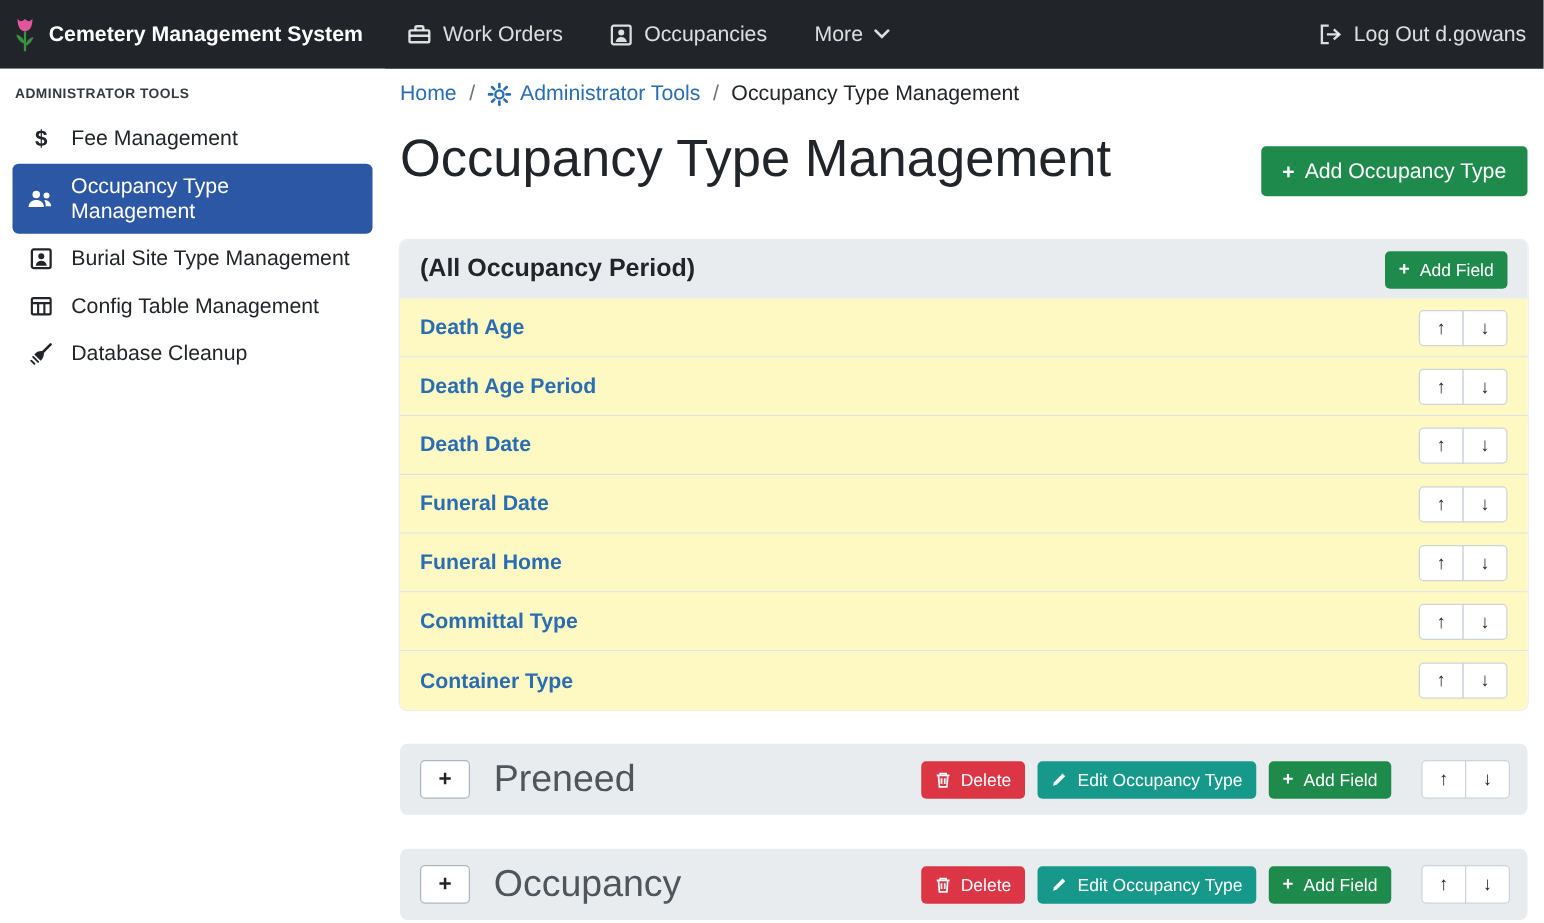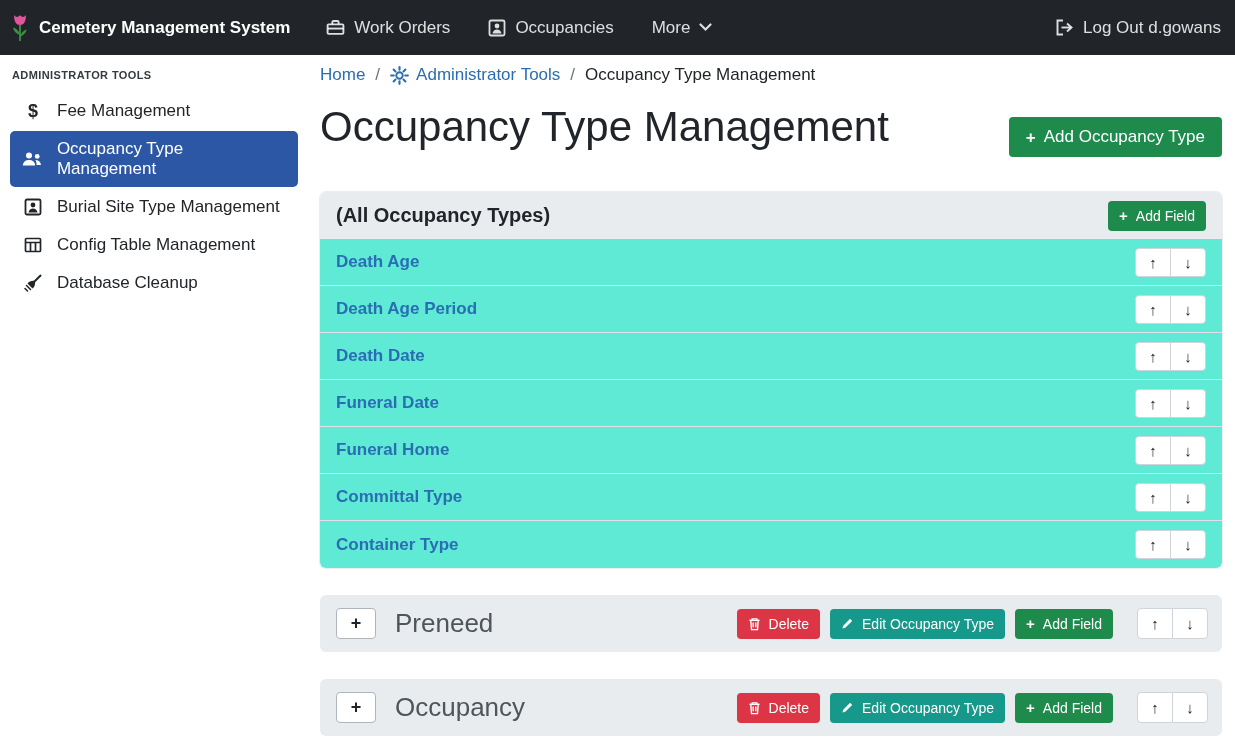--- a/index.html
+++ b/index.html
@@ -49,32 +49,32 @@
   .btn-red{background:var(--danger-red);}
   .btn-teal{background:var(--teal);}
   .btn-lg{font-size:17px;padding:10px 17px;margin-top:14px;}
   .btn-sm{font-size:14px;padding:7px 11px;}
   .plus{font-weight:700;font-size:15px;line-height:1;}
   .plus-lg{font-weight:700;font-size:17px;line-height:1;}
   
   .card{margin-top:35px;border-radius:6px;box-shadow:0 0 0 1px rgba(0,0,0,.07);}
   .card-header{height:47px;background:var(--header-gray);border-radius:6px 6px 0 0;display:flex;align-items:center;justify-content:space-between;padding:0 16px;}
   .card-title{font-size:20px;font-weight:700;}
-  .field-row{height:47px;display:flex;align-items:center;justify-content:space-between;padding:0 16px;border-bottom:1px solid var(--border-gray);background:#5eead4;}
+  .field-row{height:47px;display:flex;align-items:center;justify-content:space-between;padding:0 16px;border-bottom:1px solid var(--border-gray);background:#fef9c3;}
   .field-row:last-child{border-bottom:none;border-radius:0 0 6px 6px;}
   .field-label{color:var(--link-blue);font-weight:700;font-size:17px;cursor:pointer;}
   .arrow-group{display:inline-flex;}
   .arrow-btn{width:36px;height:29px;background:#fff;border:1px solid #ced4da;color:#212529;font-size:15px;font-weight:700;display:flex;align-items:center;justify-content:center;cursor:pointer;font-family:inherit;}
   .arrow-btn.up{border-radius:4px 0 0 4px;}
   .arrow-btn.down{border-radius:0 4px 4px 0;margin-left:-1px;}
   .arrow-btn.tall{height:31px;}
   
   .section-bar{height:57px;background:var(--header-gray);border-radius:6px;margin-top:27px;display:flex;align-items:center;padding:0 14px 0 16px;}
   .expand-btn{width:40px;height:31px;background:#fff;border:1px solid #adb5bd;border-radius:4px;font-size:18px;font-weight:600;color:#212529;display:flex;align-items:center;justify-content:center;cursor:pointer;font-family:inherit;}
-  .section-title{font-size:26px;color:#4e555b;margin-left:19px;font-weight:500;}
+  .section-title{font-size:30px;color:#4e555b;margin-left:19px;font-weight:500;}
   .section-actions{margin-left:auto;display:flex;align-items:center;gap:10px;}
   .section-actions .gap{width:4px;}
   svg{display:block;}
 </style>
 </head>
 <body>
 
 <nav class="navbar">
   <div class="brand">
     <span class="nav-ic">
@@ -214,21 +214,21 @@
     <div class="page-header">
       <h1 class="page-title">Occupancy Type Management</h1>
       <button class="btn btn-green btn-lg">
         <span class="plus-lg">+</span>
         <span>Add Occupancy Type</span>
       </button>
     </div>
 
     <div class="card">
       <div class="card-header">
-        <span class="card-title">(All Occupancy Types)</span>
+        <span class="card-title">(All Occupancy Period)</span>
         <button class="btn btn-green btn-sm">
           <span class="plus">+</span>
           <span>Add Field</span>
         </button>
       </div>
 
       <div class="field-row">
         <a class="field-label">Death Age</a>
         <span class="arrow-group">
           <button class="arrow-btn up">↑</button>

